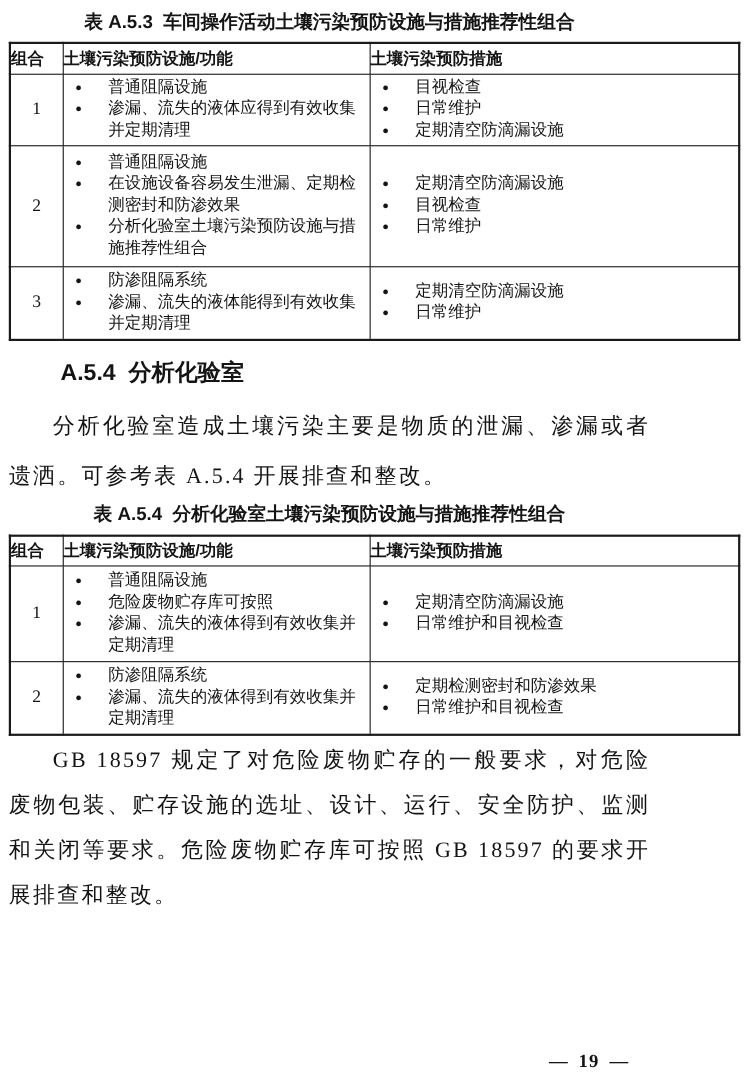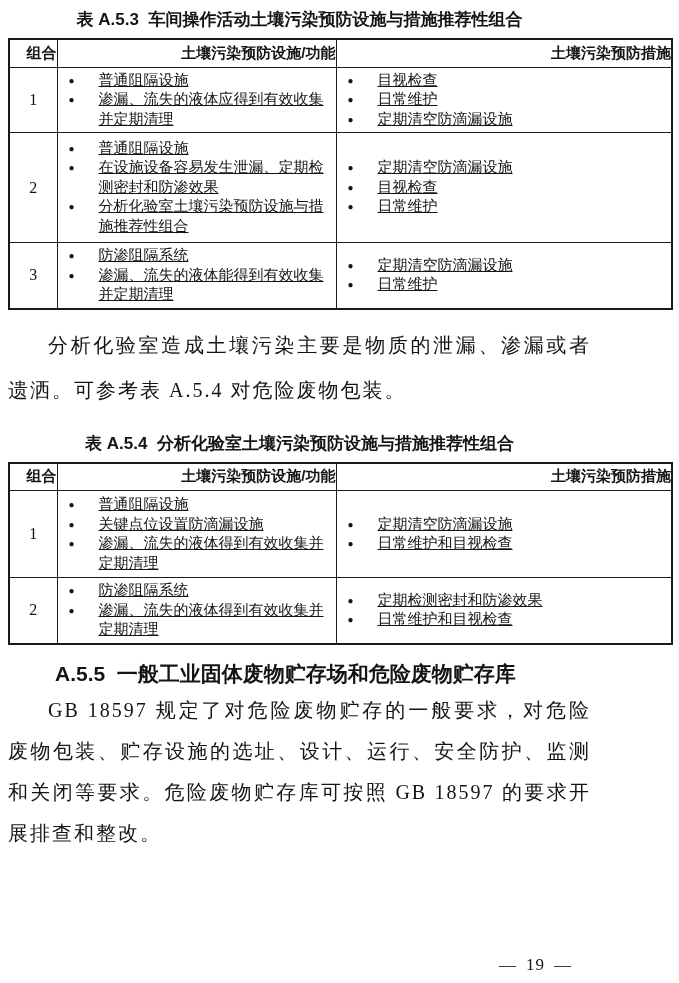--- a/index.html
+++ b/index.html
@@ -21,39 +21,39 @@
   
   .table-title {
     font-family: "Liberation Sans", "DejaVu Sans", sans-serif;
     font-weight: bold;
     font-size: 17px;
     text-align: center;
     white-space: pre-wrap;
     line-height: 24px;
   }
   .table-title.first { margin-top: 2px; margin-bottom: 6px; }
-  .table-title.second { margin-top: 19px; margin-bottom: 6px; }
+  .table-title.second { margin-bottom: 6px; }
 
   
   table.rec {
     border-collapse: collapse;
     table-layout: fixed;
     width: 663px;
     border: 2px solid #1a1a1a;
   }
   table.rec th, table.rec td {
     border: 1px solid #1a1a1a;
     vertical-align: middle;
   }
   table.rec th {
     font-family: "Liberation Sans", "DejaVu Sans", sans-serif;
     font-weight: bold;
     font-size: 15px;
     height: 28px;
-    text-align: right;
+    text-align: left;
     white-space: pre-wrap;
   }
   col.c-combo { width: 48px; }
   col.c-fac   { width: 279px; }
   col.c-meas  { width: 336px; }
   td.combo {
     text-align: center;
     font-size: 16px;
   }
   ul.bullets {
@@ -65,21 +65,21 @@
     align-items: flex-start;
     font-size: 15px;
     line-height: 19.5px;
   }
   .bullet {
     flex: 0 0 30px;
     width: 30px;
     font-size: 10px;
     line-height: 19.5px;
   }
-  .item-text { flex: 1; text-decoration: underline; }
+  .item-text { flex: 1; }
 
   
   h2.sec {
     font-family: "Liberation Sans", "DejaVu Sans", sans-serif;
     font-weight: bold;
     font-size: 21px;
     margin: 15px 0 0 47px;
     white-space: pre-wrap;
     line-height: 28px;
   }
@@ -93,20 +93,21 @@
   p.body.p-gb1 { margin-top: 12px; line-height: 41px; }
   p.body.p-gb2 { margin-top: 2px;  line-height: 41px; }
 
   
   .footer {
     position: absolute;
     right: 18px;
     bottom: 8px;
     font-size: 17px;
     letter-spacing: 1px;
+    font-weight: bold;
   }
   .footer .dash { margin: 0 9px; }
 </style>
 </head>
 <body>
 
 <div class="page">
 
   <div class="table-title first">表 A.5.3  车间操作活动土壤污染预防设施与措施推荐性组合</div>
 
@@ -213,21 +214,22 @@
             <li>
                 <span class="bullet">●</span>
                 <span class="item-text">日常维护</span>
               </li>
           </ul>
         </td>
       </tr>
     </tbody>
   </table>
 
-  <p class="body p-a54">分析化验室造成土壤污染主要是物质的泄漏、渗漏或者遗洒。可参考表 A.5.4 对危险废物包装。</p>
+  <h2 class="sec">A.5.4  分析化验室</h2>
+  <p class="body p-a54">分析化验室造成土壤污染主要是物质的泄漏、渗漏或者遗洒。可参考表 A.5.4 开展排查和整改。</p>
 
   <div class="table-title second">表 A.5.4  分析化验室土壤污染预防设施与措施推荐性组合</div>
 
   <table class="rec">
     <colgroup>
         <col class="c-combo">
         <col class="c-fac">
         <col class="c-meas">
       </colgroup>
     <thead>
@@ -241,21 +243,21 @@
       <tr style="height:87px;">
         <td class="combo">1</td>
         <td>
           <ul class="bullets">
             <li>
                 <span class="bullet">●</span>
                 <span class="item-text">普通阻隔设施</span>
               </li>
             <li>
                 <span class="bullet">●</span>
-                <span class="item-text">关键点位设置防滴漏设施</span>
+                <span class="item-text">危险废物贮存库可按照</span>
               </li>
             <li>
                 <span class="bullet">●</span>
                 <span class="item-text">渗漏、流失的液体得到有效收集并定期清理</span>
               </li>
           </ul>
         </td>
         <td>
           <ul class="bullets">
             <li>
@@ -292,20 +294,19 @@
             <li>
                 <span class="bullet">●</span>
                 <span class="item-text">日常维护和目视检查</span>
               </li>
           </ul>
         </td>
       </tr>
     </tbody>
   </table>
 
-  <h2 class="sec">A.5.5  一般工业固体废物贮存场和危险废物贮存库</h2>
   <p class="body p-gb2">GB 18597 规定了对危险废物贮存的一般要求，对危险废物包装、贮存设施的选址、设计、运行、安全防护、监测和关闭等要求。危险废物贮存库可按照 GB 18597 的要求开展排查和整改。</p>
 
   <div class="footer">
     <span class="dash">—</span><span>19</span><span class="dash">—</span>
   </div>
 
 </div>
 
 </body></html>

